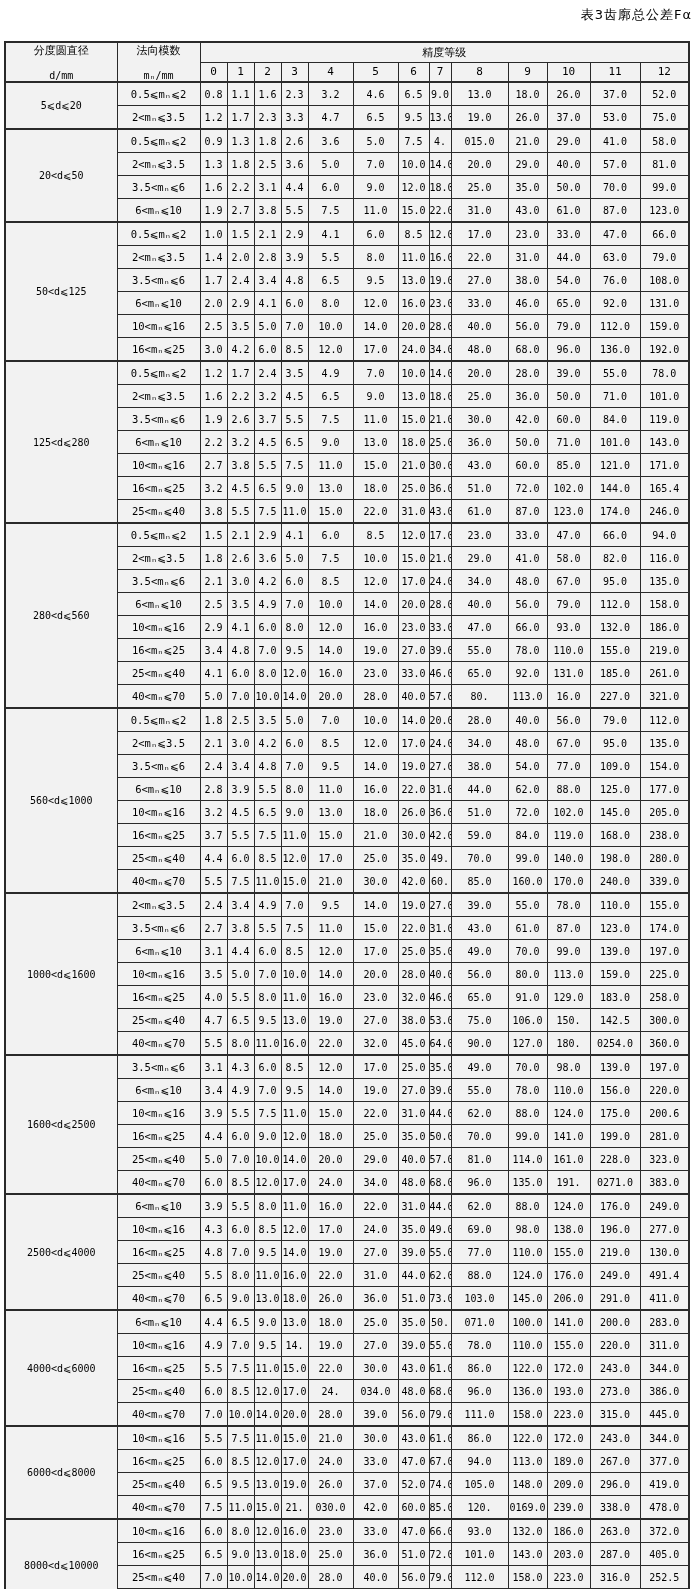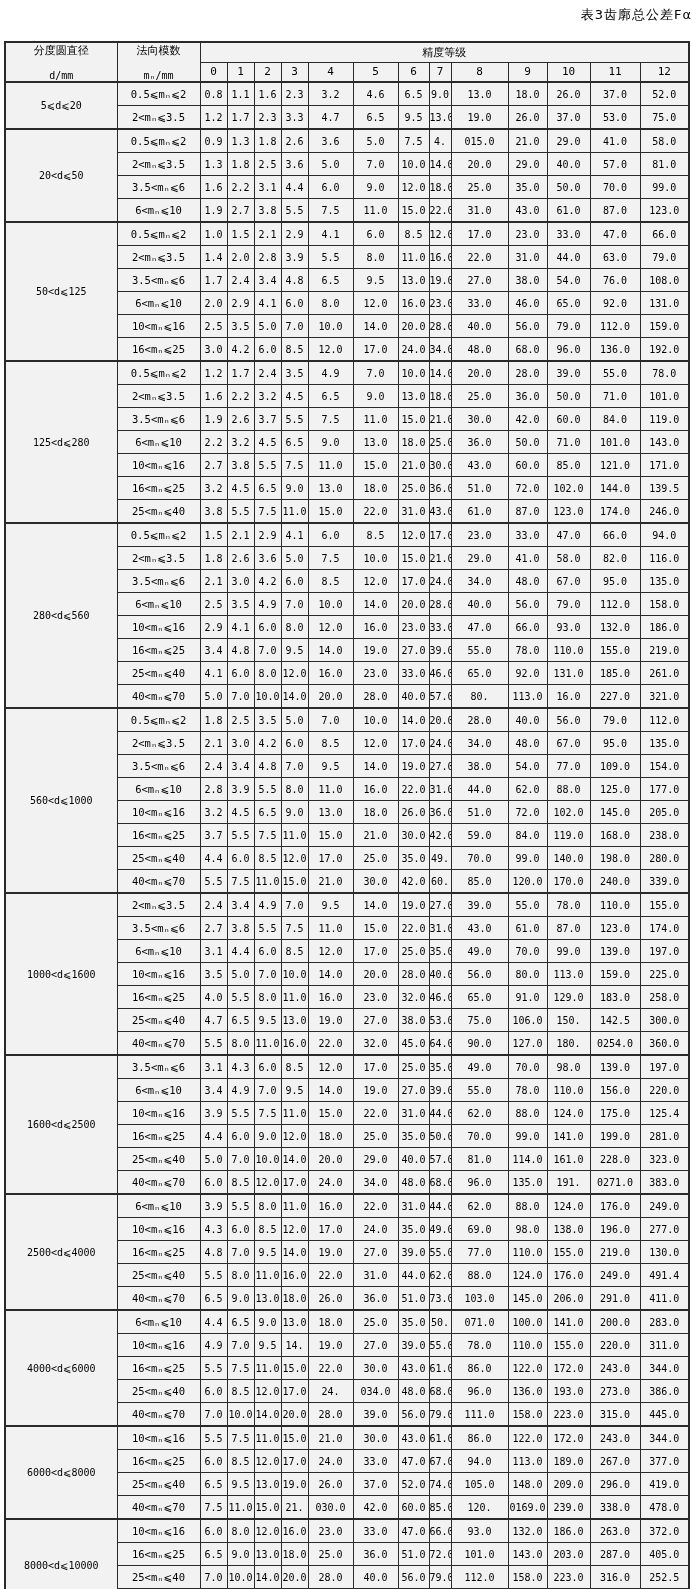--- a/index.html
+++ b/index.html
@@ -396,21 +396,21 @@
           <td class="vcell">6.5</td>
           <td class="vcell">9.0</td>
           <td class="vcell">13.0</td>
           <td class="vcell">18.0</td>
           <td class="vcell">25.0</td>
           <td class="vcell">36.0</td>
           <td class="vcell">51.0</td>
           <td class="vcell">72.0</td>
           <td class="vcell">102.0</td>
           <td class="vcell">144.0</td>
-          <td class="vcell">139.5</td>
+          <td class="vcell">165.4</td>
         </tr>
         <tr>
           <td class="mcell">25&lt;mₙ⩽40</td>
           <td class="vcell">3.8</td>
           <td class="vcell">5.5</td>
           <td class="vcell">7.5</td>
           <td class="vcell">11.0</td>
           <td class="vcell">15.0</td>
           <td class="vcell">22.0</td>
           <td class="vcell">31.0</td>
@@ -667,21 +667,21 @@
           <td class="mcell">40&lt;mₙ⩽70</td>
           <td class="vcell">5.5</td>
           <td class="vcell">7.5</td>
           <td class="vcell">11.0</td>
           <td class="vcell">15.0</td>
           <td class="vcell">21.0</td>
           <td class="vcell">30.0</td>
           <td class="vcell">42.0</td>
           <td class="vcell">60.</td>
           <td class="vcell">85.0</td>
-          <td class="vcell">120.0</td>
+          <td class="vcell">160.0</td>
           <td class="vcell">170.0</td>
           <td class="vcell">240.0</td>
           <td class="vcell">339.0</td>
         </tr>
         <tr class="group-start">
           <td rowspan="7" class="dcell">1000&lt;d⩽1600</td>
           <td class="mcell">2&lt;mₙ⩽3.5</td>
           <td class="vcell">2.4</td>
           <td class="vcell">3.4</td>
           <td class="vcell">4.9</td>
@@ -832,21 +832,21 @@
           <td class="vcell">7.5</td>
           <td class="vcell">11.0</td>
           <td class="vcell">15.0</td>
           <td class="vcell">22.0</td>
           <td class="vcell">31.0</td>
           <td class="vcell">44.0</td>
           <td class="vcell">62.0</td>
           <td class="vcell">88.0</td>
           <td class="vcell">124.0</td>
           <td class="vcell">175.0</td>
-          <td class="vcell">125.4</td>
+          <td class="vcell">200.6</td>
         </tr>
         <tr>
           <td class="mcell">16&lt;mₙ⩽25</td>
           <td class="vcell">4.4</td>
           <td class="vcell">6.0</td>
           <td class="vcell">9.0</td>
           <td class="vcell">12.0</td>
           <td class="vcell">18.0</td>
           <td class="vcell">25.0</td>
           <td class="vcell">35.0</td>

